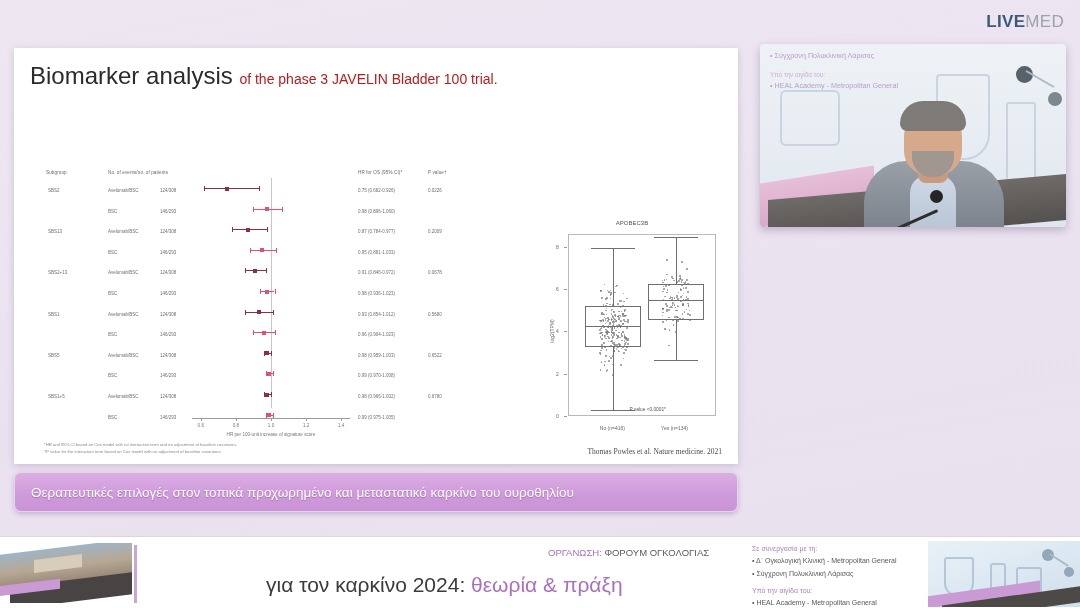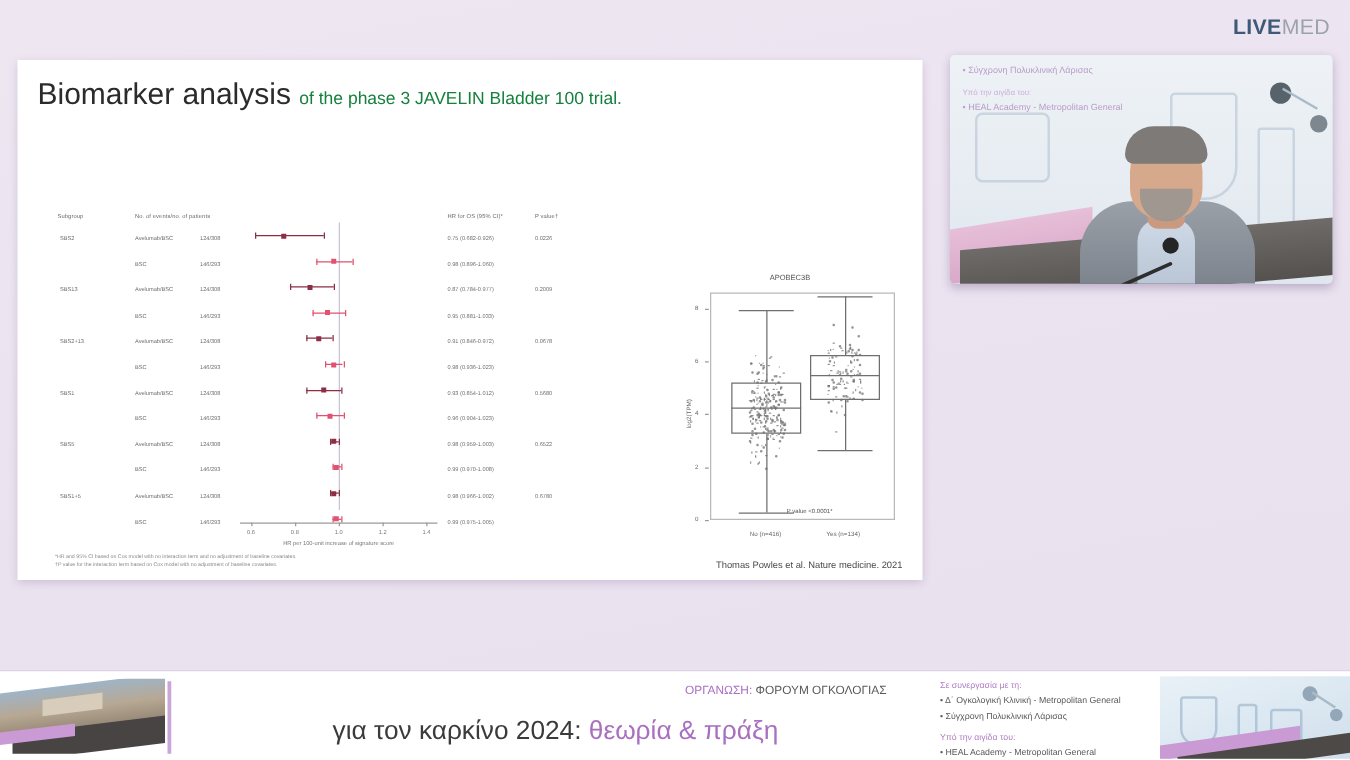--- a/index.html
+++ b/index.html
@@ -25,21 +25,21 @@
   .slide {
     position: absolute; left: 14px; top: 48px;
     width: 724px; height: 416px;
     background: #fff;
     box-shadow: 0 2px 7px rgba(90,60,120,.22);
   }
   .slide-title {
     position: absolute; left: 16px; top: 14px; right: 12px;
     font-size: 24px; color: #2b2b2b; font-weight: 300; white-space: nowrap;
   }
-  .slide-title .sub { font-size: 14px; color: #15803d; }
+  .slide-title .sub { font-size: 14px; color: #b91c1c; }
   .redline {
     position: absolute; left: 22px; right: 14px; top: 66px;
     text-align: center; color: #e02020;
     font-family: "Liberation Serif", serif;
     font-weight: bold; font-size: 11.2px; line-height: 1.45;
   }
 
   
   .forest { position: absolute; left: 26px; top: 122px; width: 420px; height: 250px; }
   .fhead { position: absolute; top: 0; font-size: 4.6px; color: #6a6a6a; letter-spacing: .1px; }
@@ -69,21 +69,21 @@
   .boxfig .bftitle { position: absolute; top: 0; left: 0; right: 0; text-align: center; font-size: 6px; color: #555; }
   .boxframe { position: absolute; left: 26px; top: 14px; right: 6px; bottom: 26px; border: 1px solid #b9b9b9; background: #fff; }
   .ylab { position: absolute; left: -2px; top: 50%; transform: translateY(-50%) rotate(-90deg); font-size: 5px; color: #666; white-space: nowrap; }
   .ytick { position: absolute; left: 14px; font-size: 5px; color: #666; transform: translateY(-50%); }
   .ytickmark { position: absolute; left: 22px; width: 3px; height: 1px; background: #9b9b9b; }
   .bx { position: absolute; border: 1px solid #6f6f6f; background: transparent; }
   .bmed, .bwhisk, .bcap { position: absolute; background: #6f6f6f; }
   .jit { position: absolute; width: 1.6px; height: 1.6px; border-radius: 50%; background: rgba(110,110,110,.72); }
   .pval { position: absolute; font-size: 4.8px; color: #555; }
   .xcat { position: absolute; bottom: 11px; font-size: 5px; color: #666; transform: translateX(-50%); }
-  .cite { position: absolute; right: 16px; bottom: 8px; font-size: 7.5px; color: #4a4a4a; font-family: Liberation Sans, sans-serif; text-align: right; }
+  .cite { position: absolute; right: 16px; bottom: 8px; font-size: 7.5px; color: #4a4a4a; font-family: Liberation Serif, serif; text-align: right; }
 
   
   .video {
     position: absolute; left: 760px; top: 44px; width: 306px; height: 183px;
     border-radius: 4px; overflow: hidden;
     box-shadow: 0 3px 8px rgba(80,55,110,.3);
     background: linear-gradient(180deg,#eef2f6 0%, #e6ecf2 60%, #dfe6ee 100%);
   }
   .vbg-lab { position: absolute; inset: 0; }
   .flask { position: absolute; border: 2px solid rgba(175,192,208,.55); border-radius: 3px; }
@@ -746,20 +746,23 @@
       <div class="neck"></div>
       <div class="head"></div>
       <div class="beard"></div>
       <div class="hair"></div>
       <div class="mic"></div>
       <div class="micball"></div>
     </div>
   </div>
 
 
+  <div class="topic">
+    <span>Θεραπευτικές επιλογές στον τοπικά προχωρημένο και μεταστατικό καρκίνο του ουροθηλίου</span>
+  </div>
 
   <div class="footer">
     <div class="foot-acro">
       <div class="acro-img"></div>
       <div class="acro-temple"></div>
       <div class="acro-dark"></div>
       <div class="acro-pink"></div>
     </div>
     <div class="foot-div"></div>
     <div class="foot-l2">

